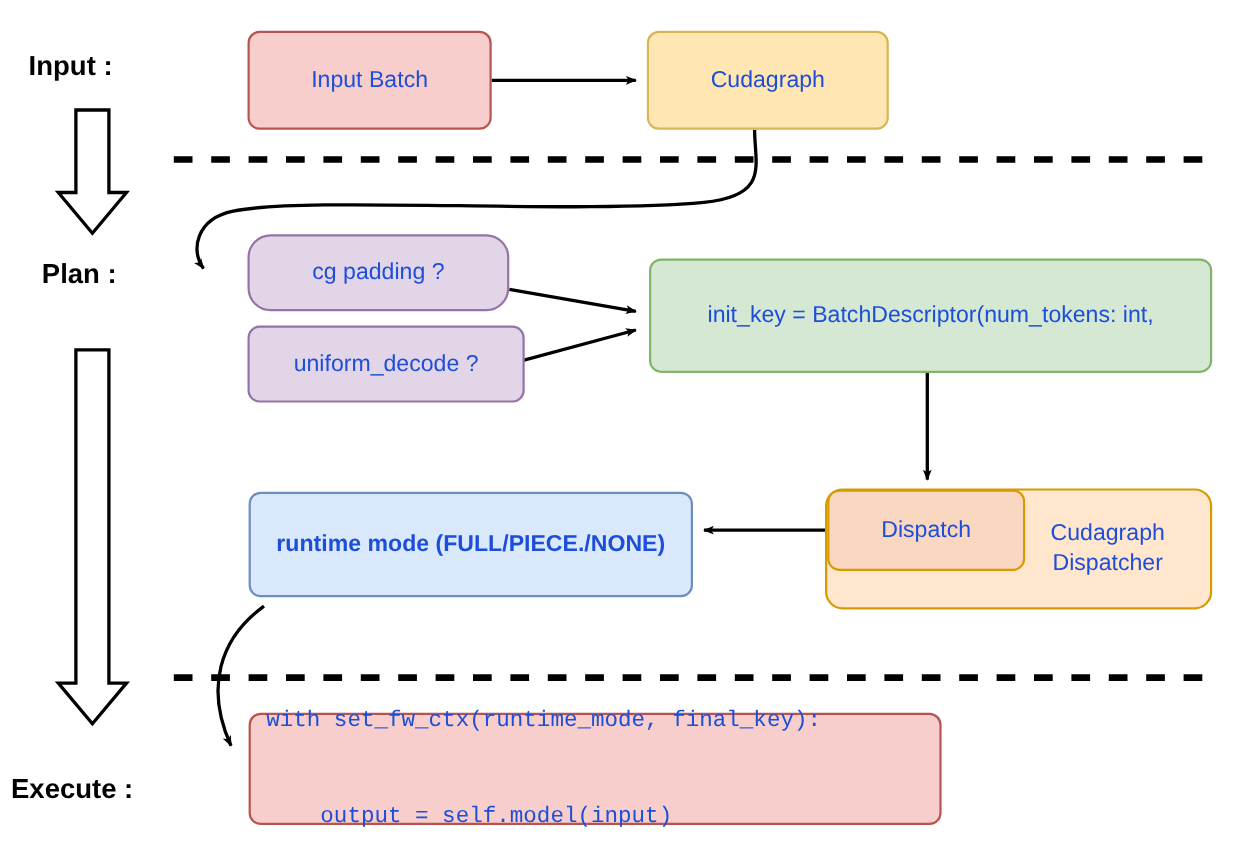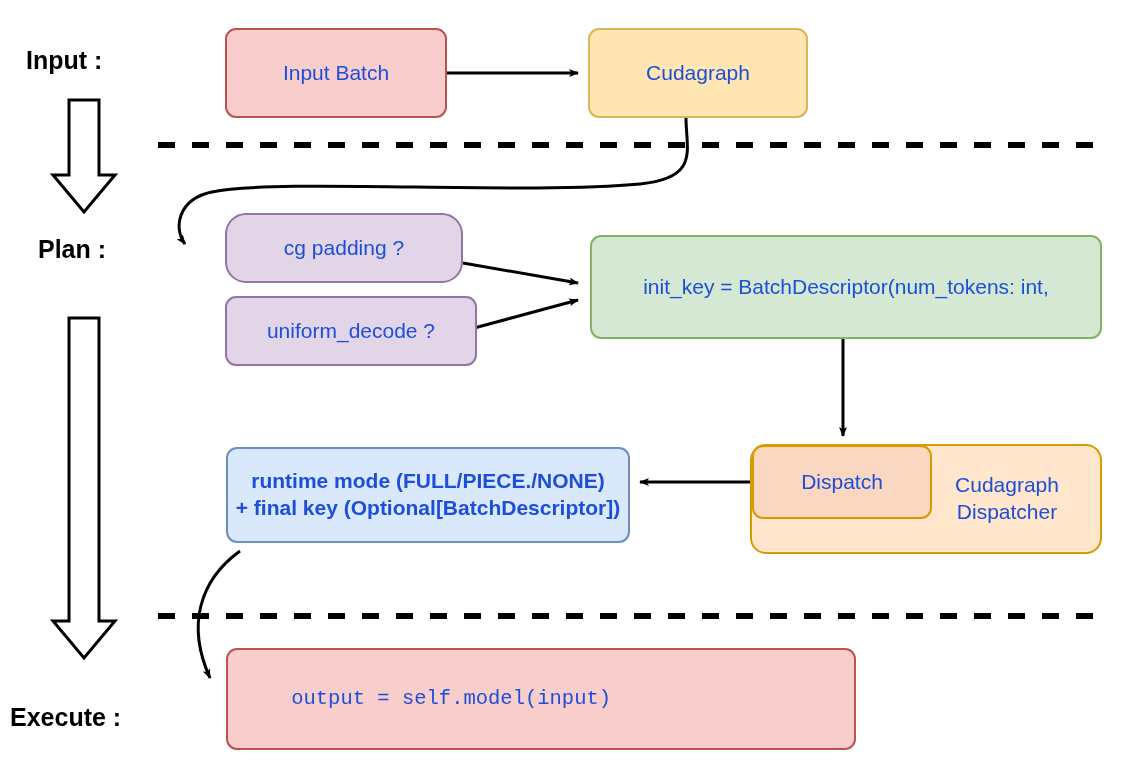--- a/index.html
+++ b/index.html
@@ -134,21 +134,21 @@
   </div>
 </div>
 
 <div class="node node-orange-inner" style="left:752px; top:445px; width:180px; height:74px;">
   <span>Dispatch</span>
 </div>
 
 <div class="node node-blue" style="left:226px; top:447px; width:404px; height:96px;font-weight:bold;">
   <div>
     <div>runtime mode (FULL/PIECE./NONE)</div>
-    <div>+ final key (Optional[BatchDescriptor])</div>
   </div>
 </div>
 
 <div class="node node-pink code" style="left:226px; top:648px; width:630px; height:102px;">
   <div>
+    <div>with set_fw_ctx(runtime_mode, final_key):</div>
     <div>    output = self.model(input)</div>
   </div>
 </div>
 
 </body></html>

